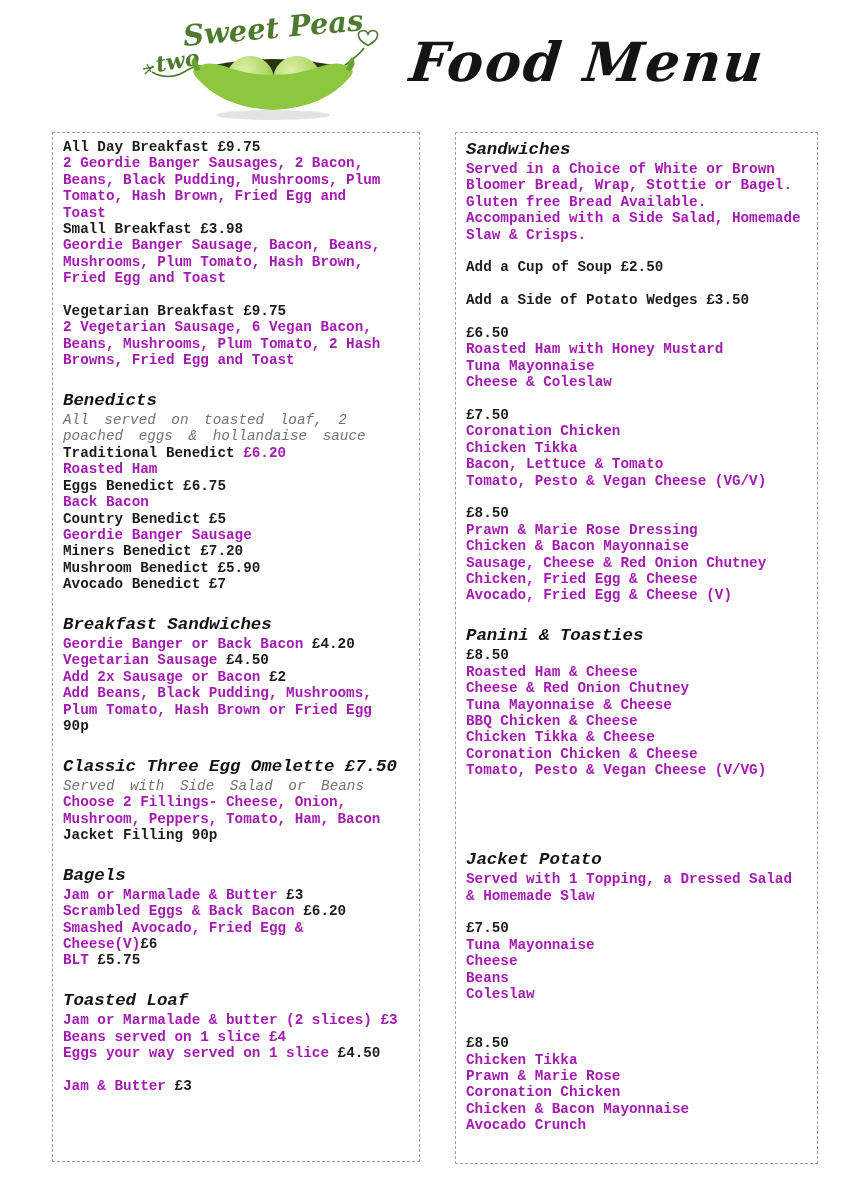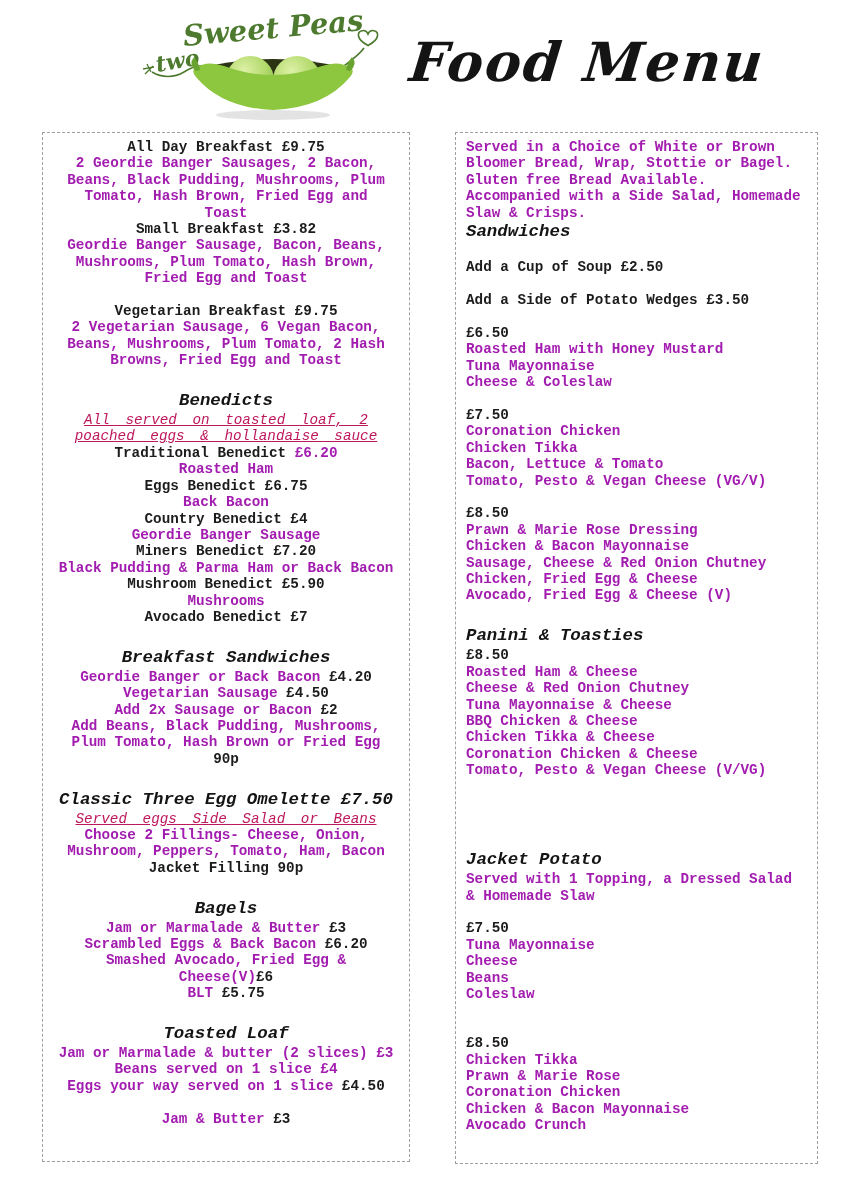--- a/index.html
+++ b/index.html
@@ -23,33 +23,33 @@
   }
   
   .menu-box{
     position:absolute;top:132px;
     border:1px dashed #9f9f9f;
     box-sizing:border-box;
     padding:6px 10px;
     background:#ffffff;
     overflow:hidden;
   }
-  .menu-box.left {left:42px; width:368px;height:1030px;text-align:center;}
+  .menu-box.left {left:52px; width:368px;height:1030px;}
   .menu-box.right{left:455px;width:363px;height:1032px;}
   
   .p{
     margin:0;
     font-size:14.3px;
     line-height:16.4px;
     white-space:pre-wrap;
     color:#7f7f7f;
   }
   .p.b, span.b{font-weight:700;color:#1c1c1c;}
   .p.g, span.g{font-weight:700;color:#a21caf;}
-  .p.gi{color:#be185d;font-style:italic;word-spacing:7px;text-decoration:underline;}
+  .p.gi{color:#737373;font-style:italic;word-spacing:7px;}
   .p.h{
     font-weight:700;font-style:italic;
     font-size:17.4px;line-height:19px;
     color:#141414;
     margin:6px 0 2px 0;
   }
   .section:first-child .p.h{margin-top:1px;}
   .p.sp{height:16.4px;}
 </style>
 </head>
@@ -91,61 +91,59 @@
     <div class="page-title">Food Menu</div>
   </div>
 
   <div class="menu-box left">
       <div class="section">
         <div class="p b">All Day Breakfast £9.75</div>
         <div class="p g">2 Geordie Banger Sausages, 2 Bacon,
 Beans, Black Pudding, Mushrooms, Plum
 Tomato, Hash Brown, Fried Egg and
 Toast</div>
-        <div class="p b">Small Breakfast £3.82</div>
+        <div class="p b">Small Breakfast £3.98</div>
         <div class="p g">Geordie Banger Sausage, Bacon, Beans,
 Mushrooms, Plum Tomato, Hash Brown,
 Fried Egg and Toast</div>
         <div class="p sp"></div>
         <div class="p b">Vegetarian Breakfast £9.75</div>
         <div class="p g">2 Vegetarian Sausage, 6 Vegan Bacon,
 Beans, Mushrooms, Plum Tomato, 2 Hash
 Browns, Fried Egg and Toast</div>
         <div class="p sp"></div>
       </div>
       <div class="section">
         <div class="p h">Benedicts</div>
         <div class="p gi">All served on toasted loaf, 2
 poached eggs &amp; hollandaise sauce</div>
         <div class="p m"><span class="b">Traditional Benedict</span><span class="g"> £6.20</span></div>
         <div class="p g">Roasted Ham</div>
         <div class="p b">Eggs Benedict £6.75</div>
         <div class="p g">Back Bacon</div>
-        <div class="p b">Country Benedict £4</div>
+        <div class="p b">Country Benedict £5</div>
         <div class="p g">Geordie Banger Sausage</div>
         <div class="p b">Miners Benedict £7.20</div>
-        <div class="p g">Black Pudding &amp; Parma Ham or Back Bacon</div>
         <div class="p b">Mushroom Benedict £5.90</div>
-        <div class="p g">Mushrooms</div>
         <div class="p b">Avocado Benedict £7</div>
         <div class="p sp"></div>
       </div>
       <div class="section">
         <div class="p h">Breakfast Sandwiches</div>
         <div class="p m"><span class="g">Geordie Banger or Back Bacon </span><span class="b">£4.20</span></div>
         <div class="p m"><span class="g">Vegetarian Sausage </span><span class="b">£4.50</span></div>
         <div class="p m"><span class="g">Add 2x Sausage or Bacon </span><span class="b">£2</span></div>
         <div class="p g">Add Beans, Black Pudding, Mushrooms,
 Plum Tomato, Hash Brown or Fried Egg</div>
         <div class="p b">90p</div>
         <div class="p sp"></div>
       </div>
       <div class="section">
         <div class="p h">Classic Three Egg Omelette £7.50</div>
-        <div class="p gi">Served eggs Side Salad or Beans</div>
+        <div class="p gi">Served with Side Salad or Beans</div>
         <div class="p g">Choose 2 Fillings- Cheese, Onion,
 Mushroom, Peppers, Tomato, Ham, Bacon</div>
         <div class="p b">Jacket Filling 90p</div>
         <div class="p sp"></div>
       </div>
       <div class="section">
         <div class="p h">Bagels</div>
         <div class="p m"><span class="g">Jam or Marmalade &amp; Butter </span><span class="b">£3</span></div>
         <div class="p m"><span class="g">Scrambled Eggs &amp; Back Bacon </span><span class="b">£6.20</span></div>
         <div class="p g">Smashed Avocado, Fried Egg &amp;</div>
@@ -159,26 +157,26 @@
         <div class="p g">Beans served on 1 slice £4</div>
         <div class="p m"><span class="g">Eggs your way served on 1 slice </span><span class="b">£4.50</span></div>
         <div class="p sp"></div>
       </div>
       <div class="section">
         <div class="p m"><span class="g">Jam &amp; Butter </span><span class="b">£3</span></div>
       </div>
     </div>
   <div class="menu-box right">
       <div class="section">
+        <div class="p h">Sandwiches</div>
         <div class="p g">Served in a Choice of White or Brown
 Bloomer Bread, Wrap, Stottie or Bagel.
 Gluten free Bread Available.
 Accompanied with a Side Salad, Homemade
 Slaw &amp; Crisps.</div>
-        <div class="p h">Sandwiches</div>
         <div class="p sp"></div>
         <div class="p b">Add a Cup of Soup £2.50</div>
         <div class="p sp"></div>
         <div class="p b">Add a Side of Potato Wedges £3.50</div>
         <div class="p sp"></div>
         <div class="p b">£6.50</div>
         <div class="p g">Roasted Ham with Honey Mustard
 Tuna Mayonnaise
 Cheese &amp; Coleslaw</div>
         <div class="p sp"></div>

